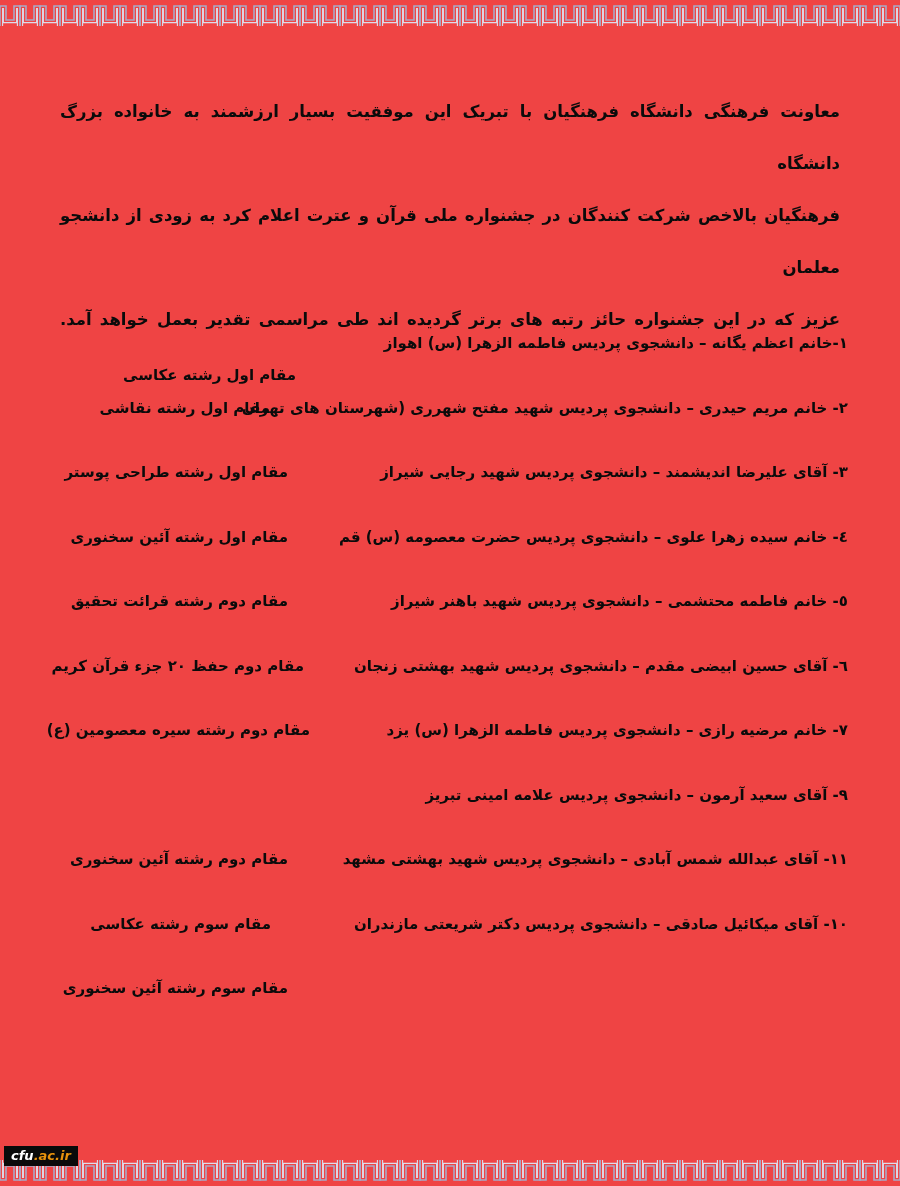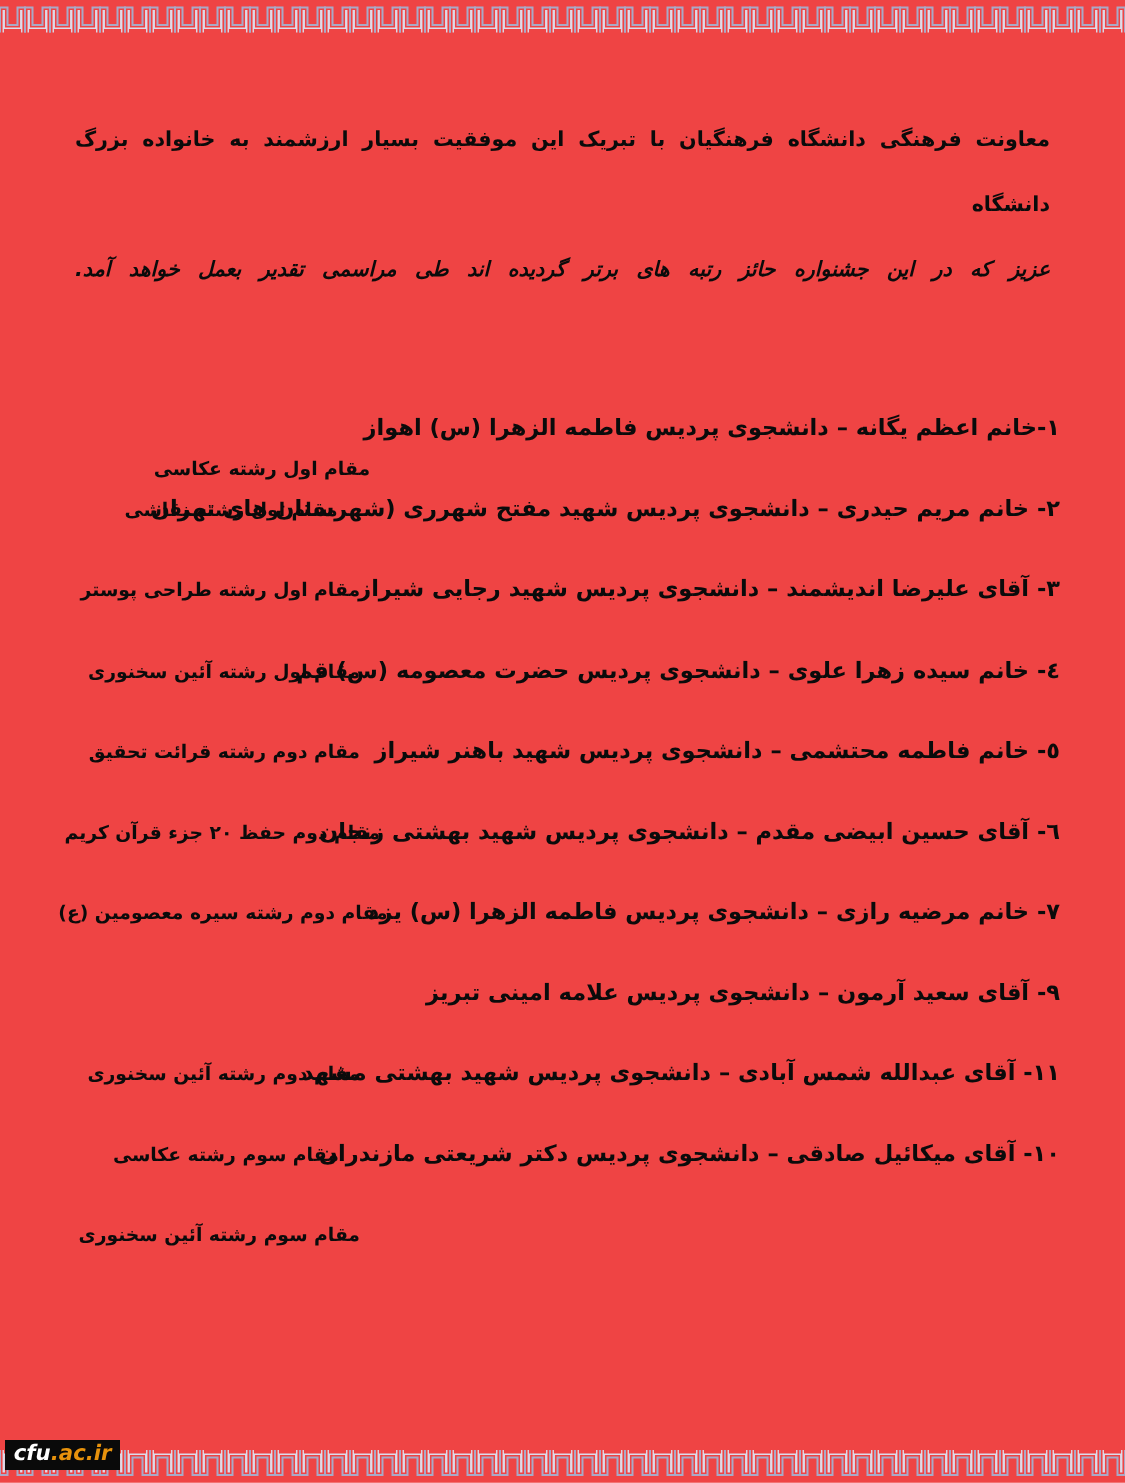--- a/index.html
+++ b/index.html
@@ -51,71 +51,70 @@
     font-weight:bold;
     font-size:16.5px;
     line-height:52px;
     color:#0b0b0b;
     letter-spacing:0px;
   }
   .headline p{margin:0;}
   .headline p.last{
     text-align:justify;
     text-align-last:justify;
-    font-style:italic;
   }
 
   
   .rows{
     position:absolute;
     left:0;
     top:296px;
     width:832px;
     direction:rtl;
   }
   .row{
     position:relative;
     height:64.5px;
     width:832px;
     direction:rtl;
   }
   .row .person{
     position:absolute;
     right:18px;
-    top:0;
-    white-space:nowrap;
-    font-family:"DejaVu Sans","Liberation Sans",sans-serif;
-    font-weight:bold;
-    font-size:18px;
-    color:#0b0b0b;
-    line-height:26px;
-  }
-  .row .award{
-    position:absolute;
     top:0;
     white-space:nowrap;
     font-family:"DejaVu Sans","Liberation Sans",sans-serif;
     font-weight:bold;
     font-size:15px;
     color:#0b0b0b;
     line-height:26px;
   }
+  .row .award{
+    position:absolute;
+    top:0;
+    white-space:nowrap;
+    font-family:"DejaVu Sans","Liberation Sans",sans-serif;
+    font-weight:bold;
+    font-size:15px;
+    color:#0b0b0b;
+    line-height:26px;
+  }
 
   
   .watermark{
     position:absolute;
     left:4px;
-    bottom:10px;
+    bottom:20px;
     z-index:5;
     background:#0a0a0a;
     padding:3px 7px 4px 7px;
     line-height:1;
     font-style:italic;
     font-weight:bold;
-    font-size:17px;
+    font-size:13px;
     font-family:"DejaVu Sans","Liberation Sans",sans-serif;
     white-space:nowrap;
     direction:ltr;
   }
   .watermark .wm-a{color:#ffffff;}
   .watermark .wm-b{color:#e8920c;}
 </style>
 </head>
 <body>
 
@@ -356,20 +355,21 @@
         <use href="#crenel-top" x="1160" y="0"></use>
           <use href="#crenel-top" x="1180" y="0"></use>
       </g>
     </svg>
   </div>
 
   <div class="content">
 
     <div class="headline">
       <p>معاونت فرهنگی دانشگاه فرهنگیان با تبریک این موفقیت بسیار ارزشمند به خانواده بزرگ دانشگاه</p>
+      <p>فرهنگیان بالاخص شرکت کنندگان در جشنواره ملی قرآن و عترت اعلام کرد به زودی از دانشجو معلمان</p>
       <p class="last">عزیز که در این جشنواره حائز رتبه های برتر گردیده اند طی مراسمی تقدیر بعمل خواهد آمد.</p>
     </div>
 
     <div class="rows" id="winners-list">
         <div class="row">
           <div class="person">۱-خانم اعظم یگانه – دانشجوی پردیس فاطمه الزهرا (س) اهواز</div>
           <div class="award" style="right: 570px; margin-top: 32px;">مقام اول رشته عکاسی</div>
         </div>
         <div class="row">
           <div class="person">۲- خانم مریم حیدری – دانشجوی پردیس شهید مفتح شهرری (شهرستان های تهران</div>

